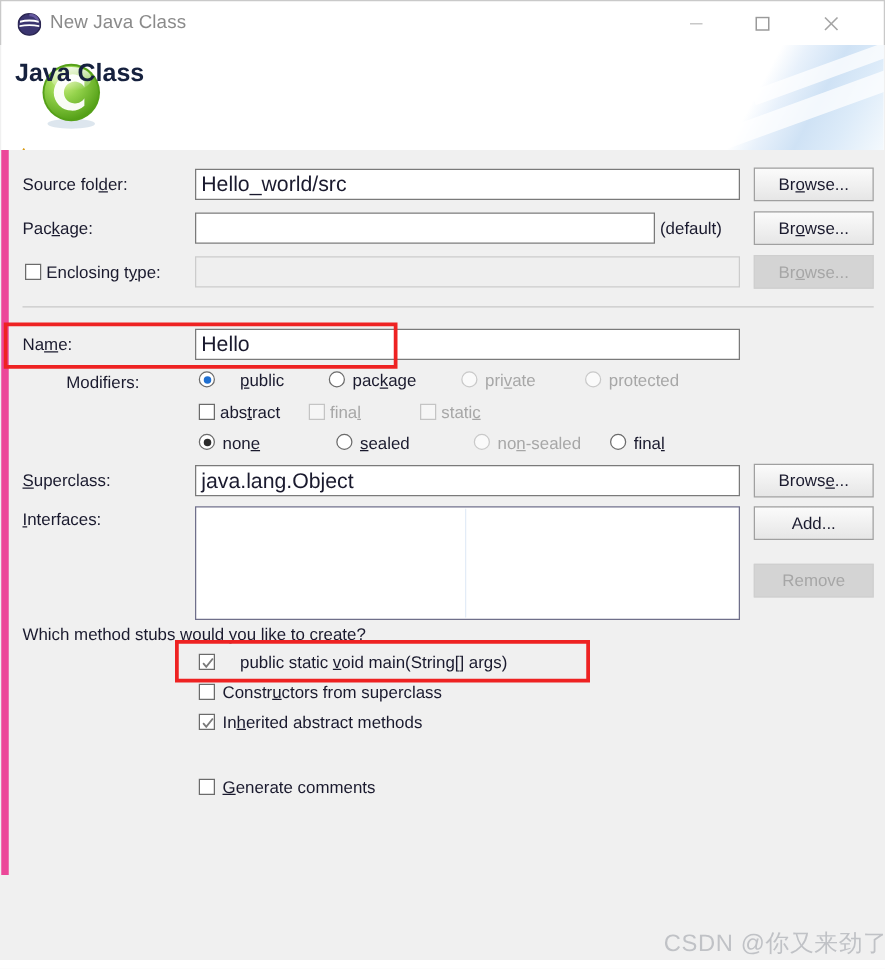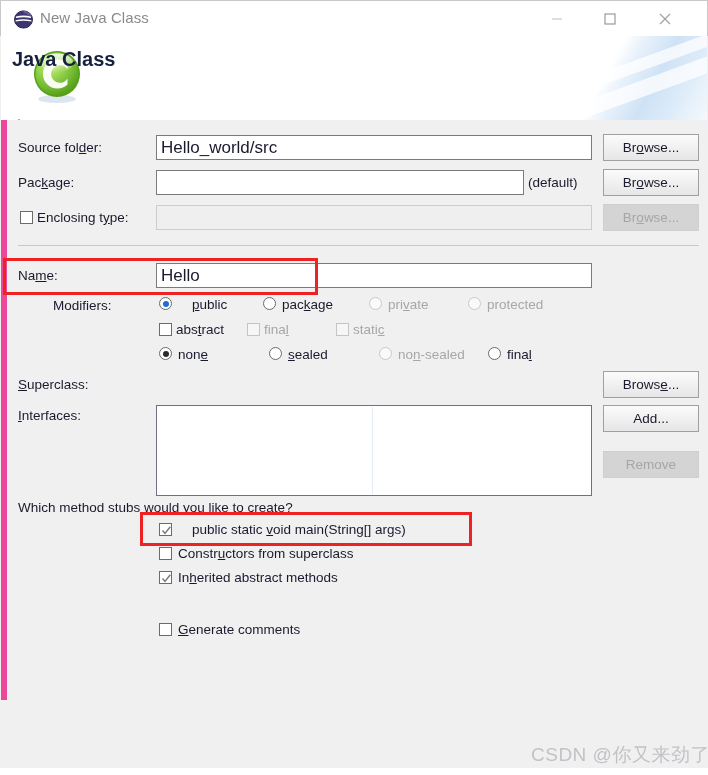--- a/index.html
+++ b/index.html
@@ -394,20 +394,21 @@
     <div class="rb" style="left:262px; top:227px;"></div>
     <div class="opt-label" style="left:281px; top:227px;"><span class="uline">s</span>ealed</div>
 
     <div class="rb disabled" style="left:372px; top:227px;"></div>
     <div class="opt-label disabled" style="left:391px; top:227px;">no<span class="uline">n</span>-sealed</div>
 
     <div class="rb" style="left:481px; top:227px;"></div>
     <div class="opt-label" style="left:500px; top:227px;">fina<span class="uline">l</span></div>
 
     <div class="row-label" style="left:11px; top:257px;"><span class="uline">S</span>uperclass:</div>
+    <div class="txtfield" style="left:149px; top:252px; width:436px; height:25px;">java.lang.Object</div>
     <div class="btn" style="left:596px; top:251px; width:96px;">Brows<span class="uline">e</span>...</div>
 
     <div class="row-label" style="left:11px; top:288px;"><span class="uline">I</span>nterfaces:</div>
     <div class="listbox" style="left:149px; top:285px; width:436px; height:91px;">
       <div class="colline"></div>
     </div>
     <div class="btn" style="left:596px; top:285px; width:96px;">Add...</div>
     <div class="btn disabled" style="left:596px; top:331px; width:96px;">Remove</div>
 
     <div class="row-label" style="left:11px; top:380px;">Which method stubs would you like to create?</div>

